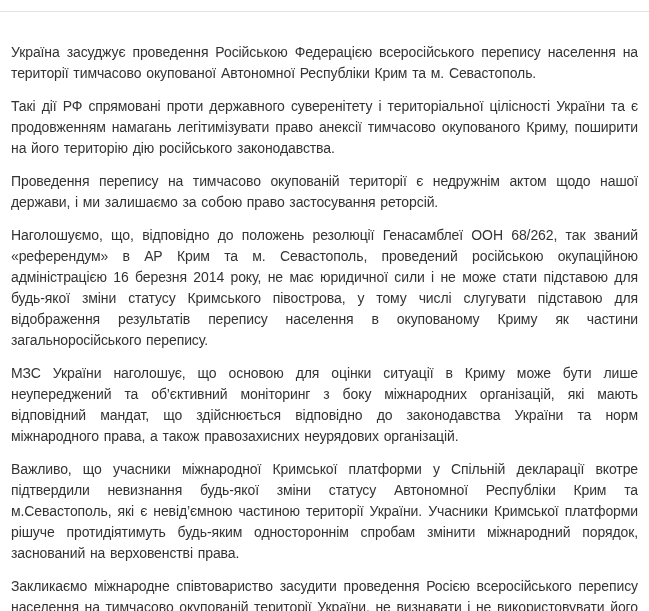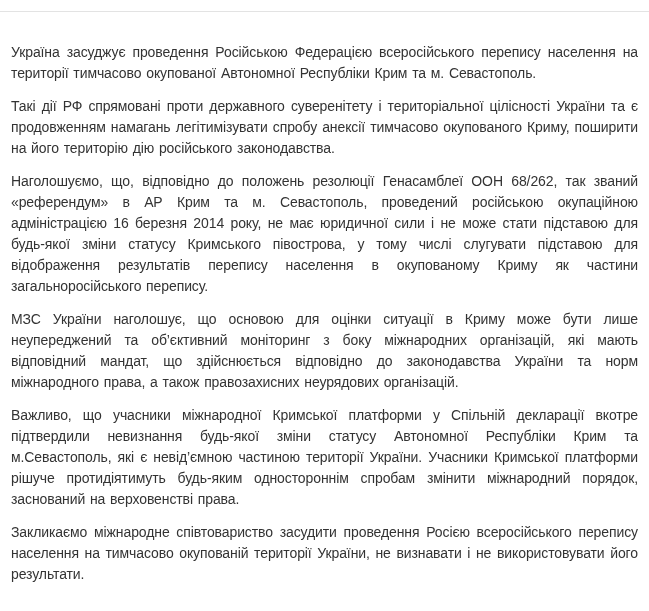--- a/index.html
+++ b/index.html
@@ -41,19 +41,20 @@
     word-spacing: 1px;
   }
 </style>
 </head>
 <body>
 
 <div class="page">
   <div class="header-divider"></div>
   <div class="content">
     <p>Україна засуджує проведення Російською Федерацією всеросійського перепису населення на території тимчасово окупованої Автономної Республіки Крим та м. Севастополь.</p>
-    <p>Такі дії РФ спрямовані проти державного суверенітету і територіальної цілісності України та є продовженням намагань легітимізувати спробу анексії тимчасово окупованого Криму, поширити на його територію дію російського законодавства.</p>
+    <p>Такі дії РФ спрямовані проти державного суверенітету і територіальної цілісності України та є продовженням намагань легітимізувати право анексії тимчасово окупованого Криму, поширити на його територію дію російського законодавства.</p>
+    <p>Проведення перепису на тимчасово окупованій території є недружнім актом щодо нашої держави, і ми залишаємо за собою право застосування реторсій.</p>
     <p>Наголошуємо, що, відповідно до положень резолюції Генасамблеї ООН 68/262, так званий «референдум» в АР Крим та м. Севастополь, проведений російською окупаційною адміністрацією 16 березня 2014 року, не має юридичної сили і не може стати підставою для будь-якої зміни статусу Кримського півострова, у тому числі слугувати підставою для відображення результатів перепису населення в окупованому Криму як частини загальноросійського перепису.</p>
     <p>МЗС України наголошує, що основою для оцінки ситуації в Криму може бути лише неупереджений та об’єктивний моніторинг з боку міжнародних організацій, які мають відповідний мандат, що здійснюється відповідно до законодавства України та норм міжнародного права, а також правозахисних неурядових організацій.</p>
     <p>Важливо, що учасники міжнародної Кримської платформи у Спільній декларації вкотре підтвердили невизнання будь-якої зміни статусу Автономної Республіки Крим та м.Севастополь, які є невід’ємною частиною території України. Учасники Кримської платформи рішуче протидіятимуть будь-яким одностороннім спробам змінити міжнародний порядок, заснований на верховенстві права.</p>
     <p>Закликаємо міжнародне співтовариство засудити проведення Росією всеросійського перепису населення на тимчасово окупованій території України, не визнавати і не використовувати його результати.</p>
   </div>
 </div>
 
 </body></html>

